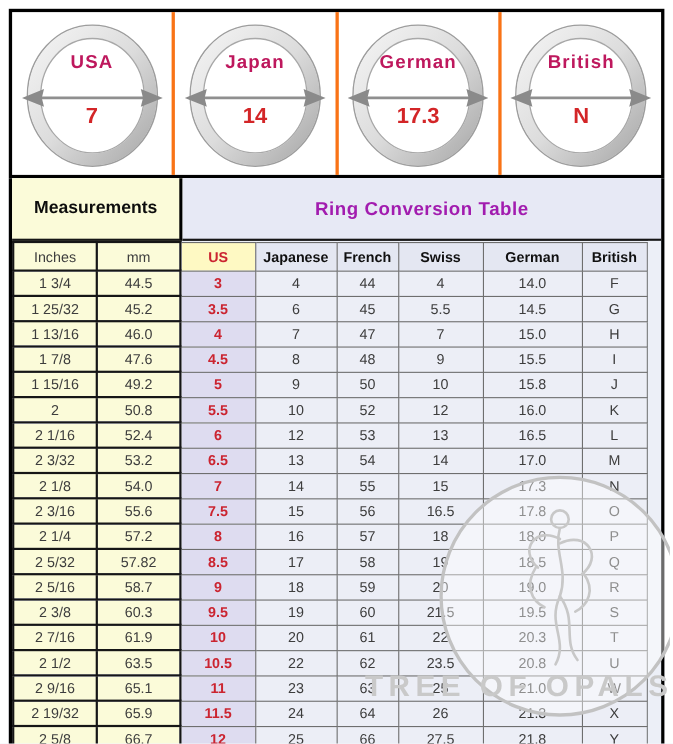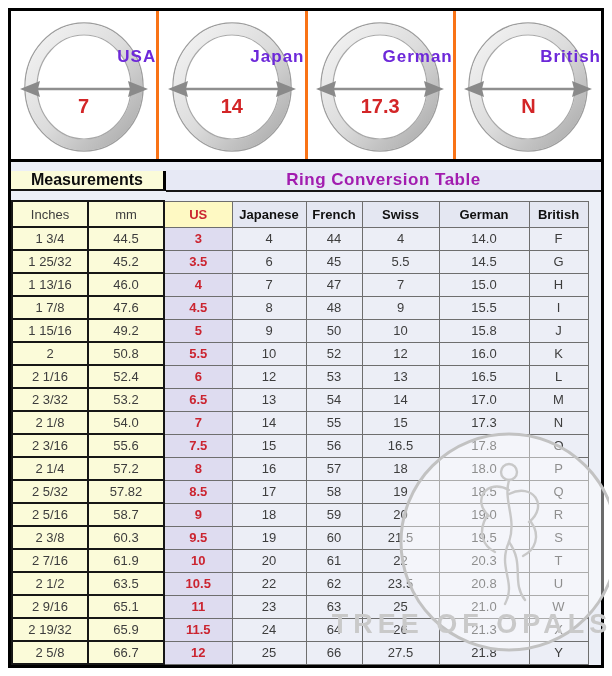--- a/index.html
+++ b/index.html
@@ -10,33 +10,33 @@
   .stage{position:absolute;left:8px;top:8px;width:596px;}
 
   
   .rings-band{
     display:flex;border:3px solid #000;background:#fff;height:148px;
   }
   .ring-panel{flex:1 1 0;position:relative;overflow:hidden;}
   .ring-panel + .ring-panel{border-left:3px solid #f97316;}
   .ring-panel svg{display:block;margin:0 auto;}
   .ring-label{
-    position:absolute;left:0;right:0;top:36px;text-align:right;
-    font-weight:bold;font-size:17px;color:#6d28d9;letter-spacing:1px;
+    position:absolute;left:0;right:0;top:36px;text-align:center;
+    font-weight:bold;font-size:17px;color:#be185d;letter-spacing:1px;
   }
   .ring-value{
     position:absolute;left:0;right:0;top:84px;text-align:center;
     font-weight:bold;font-size:20px;color:#d32527;
   }
 
   
   .table-zone{
     border:3px solid #000;border-top:0;background:#ECEFF7;
   }
-  .head-band{display:flex;height:38px;align-items:center;}
+  .head-band{display:flex;height:57px;}
   .measurements-cell{
     width:152px;background:#FBFBD9;border-right:3px solid #000;
     border-bottom:2px solid #161616;display:flex;align-items:center;justify-content:center;
     font-weight:bold;font-size:16px;color:#0d0d0d;
   }
   .rct-cell{
     flex:1;background:#E7E9F5;border-bottom:2px solid #161616;
     display:flex;align-items:center;justify-content:center;
     font-weight:bold;font-size:17px;color:#a21caf;letter-spacing:.5px;
   }

